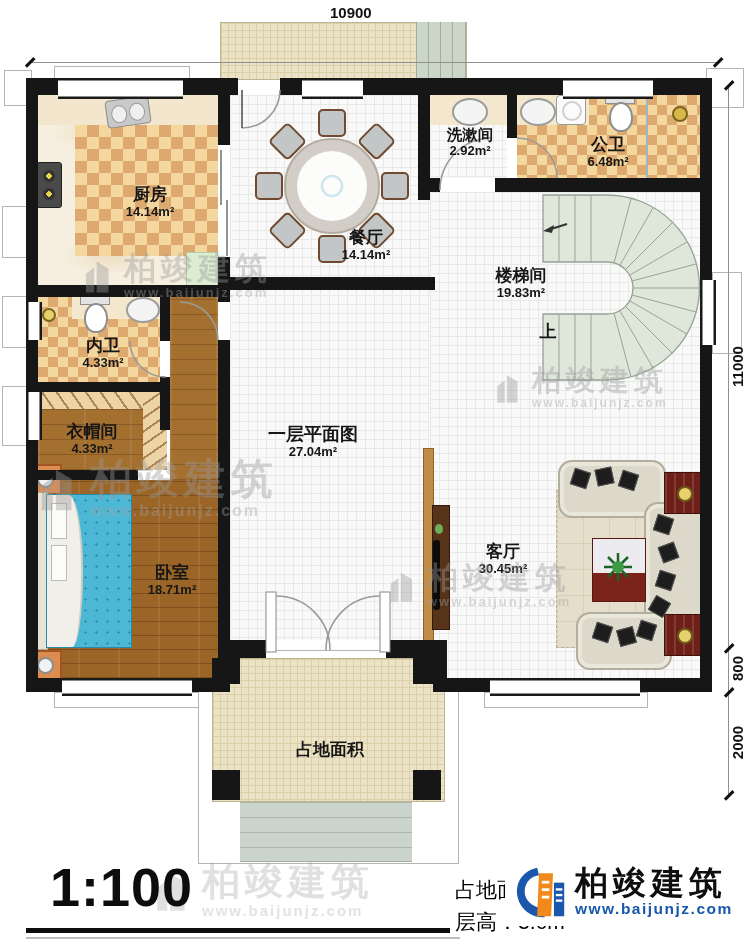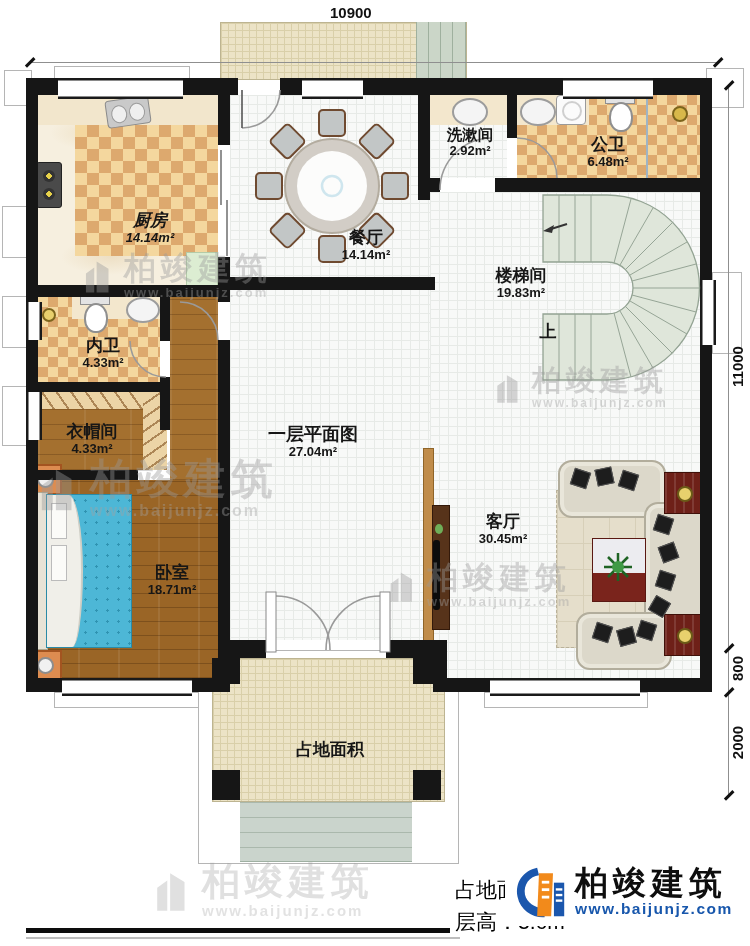--- a/index.html
+++ b/index.html
@@ -288,21 +288,21 @@
       <g stroke="#1e6323" stroke-width="2.5">
         <line x1="0" y1="-14" x2="0" y2="14"></line>
           <line x1="-14" y1="0" x2="14" y2="0"></line>
         <line x1="-10" y1="-10" x2="10" y2="10"></line>
           <line x1="-10" y1="10" x2="10" y2="-10"></line>
       </g>
       <circle cx="0" cy="0" r="6" fill="#3f9a45"></circle>
     </g>
   </svg>
 
-  <div class="lbl" style="left:150px;top:211px;font-style:italic;">
+  <div class="lbl" style="left:150px;top:185px;">
     <div class="rn">厨房</div>
       <div class="ra">14.14m²</div>
     </div>
   <div class="lbl" style="left:366px;top:228px;">
     <div class="rn">餐厅</div>
       <div class="ra">14.14m²</div>
     </div>
   <div class="lbl" style="left:470px;top:126px;">
     <div class="rn" style="font-size:15.5px;">洗漱间</div>
       <div class="ra">2.92m²</div>
@@ -327,21 +327,21 @@
       <div class="ra">4.33m²</div>
     </div>
   <div class="lbl" style="left:313px;top:424px;">
     <div class="rn" style="font-size:18px;">一层平面图</div>
       <div class="ra">27.04m²</div>
     </div>
   <div class="lbl" style="left:172px;top:563px;">
     <div class="rn">卧室</div>
       <div class="ra">18.71m²</div>
     </div>
-  <div class="lbl" style="left:503px;top:512px;">
+  <div class="lbl" style="left:503px;top:542px;">
     <div class="rn">客厅</div>
       <div class="ra">30.45m²</div>
     </div>
   <div class="lbl" style="left:330px;top:740px;">
     <div class="rn">占地面积</div>
     </div>
 
   <div class="dimline" style="left:30px;top:62px;width:688px;height:1px;"></div>
   <div class="dimtick" style="left:24px;top:61px;"></div>
   <div class="dimtick" style="left:712px;top:61px;"></div>
@@ -396,20 +396,21 @@
     <svg width="46" height="46" viewBox="0 0 32 32">
         <path d="M5 29 L5 13 L12 8 L12 29 Z M14 29 L14 3 L24 9 L24 29 Z" fill="#9a9a9a"></path>
       </svg>
     <div>
         <div class="t1" style="font-size:38px;">柏竣建筑</div>
          <div class="t2" style="font-size:15px;">www.baijunjz.com</div>
       </div>
   </div>
 
   <div id="title-row">
+    <span id="title-scale">1:100</span>
   </div>
   <div class="abs" style="left:26px;top:928px;width:424px;height:5px;background:#0d0d0d;z-index:8;"></div>
   <div class="abs" style="left:26px;top:937px;width:434px;height:2px;background:#bdbdbd;z-index:8;"></div>
 
   <div class="infoline" style="left:455px;top:876px;">
     <span>占地面积：</span><span>147.51m²</span></div>
   <div class="infoline" style="left:455px;top:908px;">
     <span>层高：</span><span>3.6m</span></div>
 
   <div id="logo">

